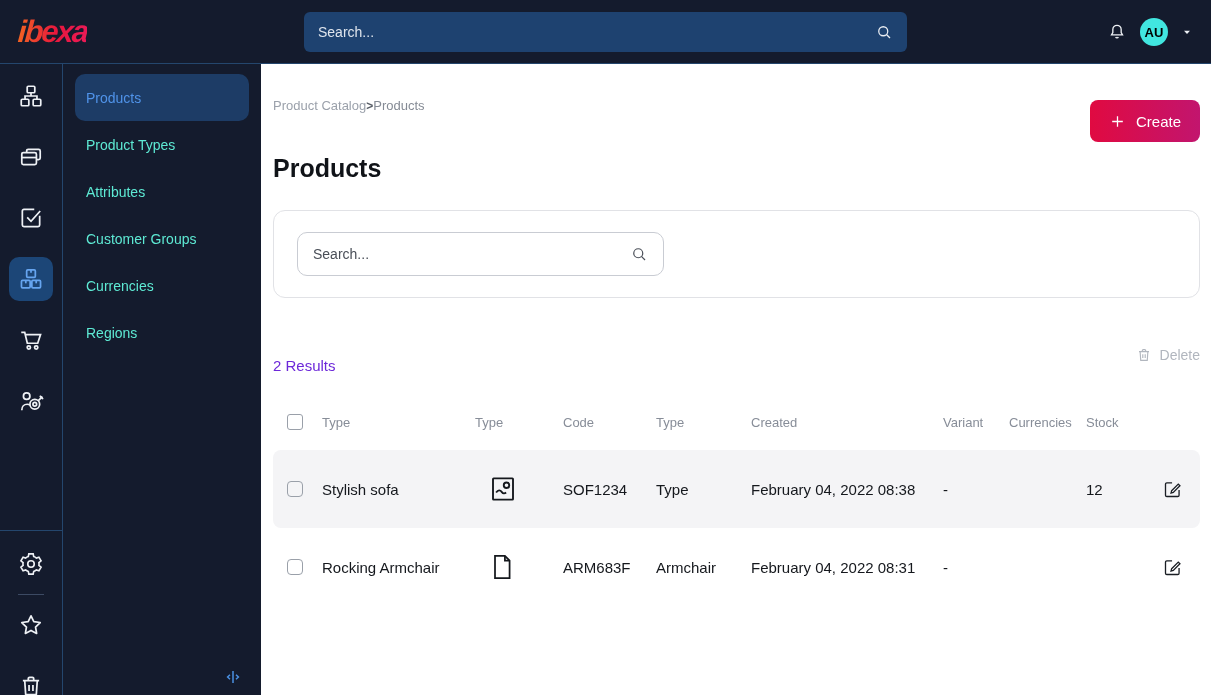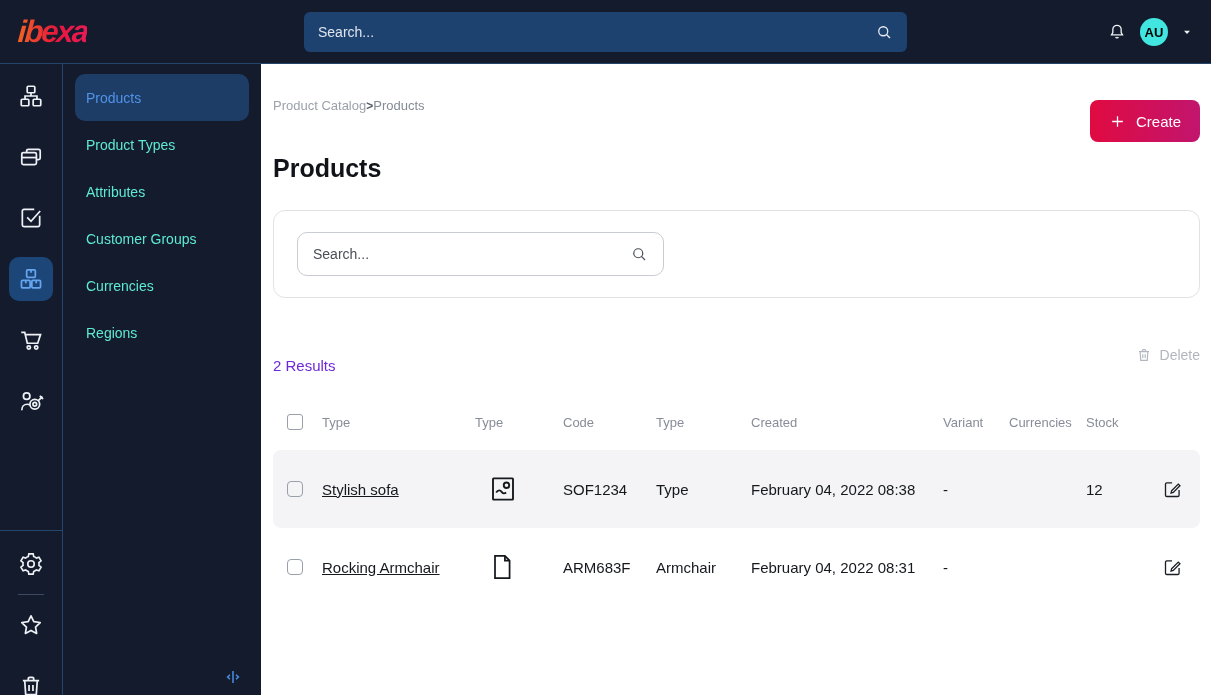--- a/index.html
+++ b/index.html
@@ -136,21 +136,21 @@
   .tbl-rows { margin-top:16px; }
   .tbl-row { height:78px; font-size:15px; color:#15181d; }
   .tbl-row.shaded { background:#f4f4f6; border-radius:8px; }
   .tbl-row .cb-cell { padding-left:14px; }
   .checkbox {
     appearance:none; -webkit-appearance:none; width:16px; height:16px;
     border:1px solid #9aa0a9; border-radius:4px; background:transparent;
     cursor:pointer; display:block;
   }
   .tbl-header .checkbox { border-radius:3px; }
-  .name-link { color:#15181d; text-decoration:underline; cursor:pointer; }
+  .name-link { color:#15181d; cursor:pointer; }
   .img-cell { padding-left:13px; color:#15181d; }
   .dot { width:14px; height:14px; border-radius:50%; margin-left:3px; }
   .dot.on { background:#0fa52e; }
   .dot.off { background:#b4b8c0; }
   .edit-cell { display:flex; justify-content:center; }
   .edit-btn { background:none; border:none; cursor:pointer; color:#1a1e24; padding:2px; }
 </style>
 </head>
 <body>
 

